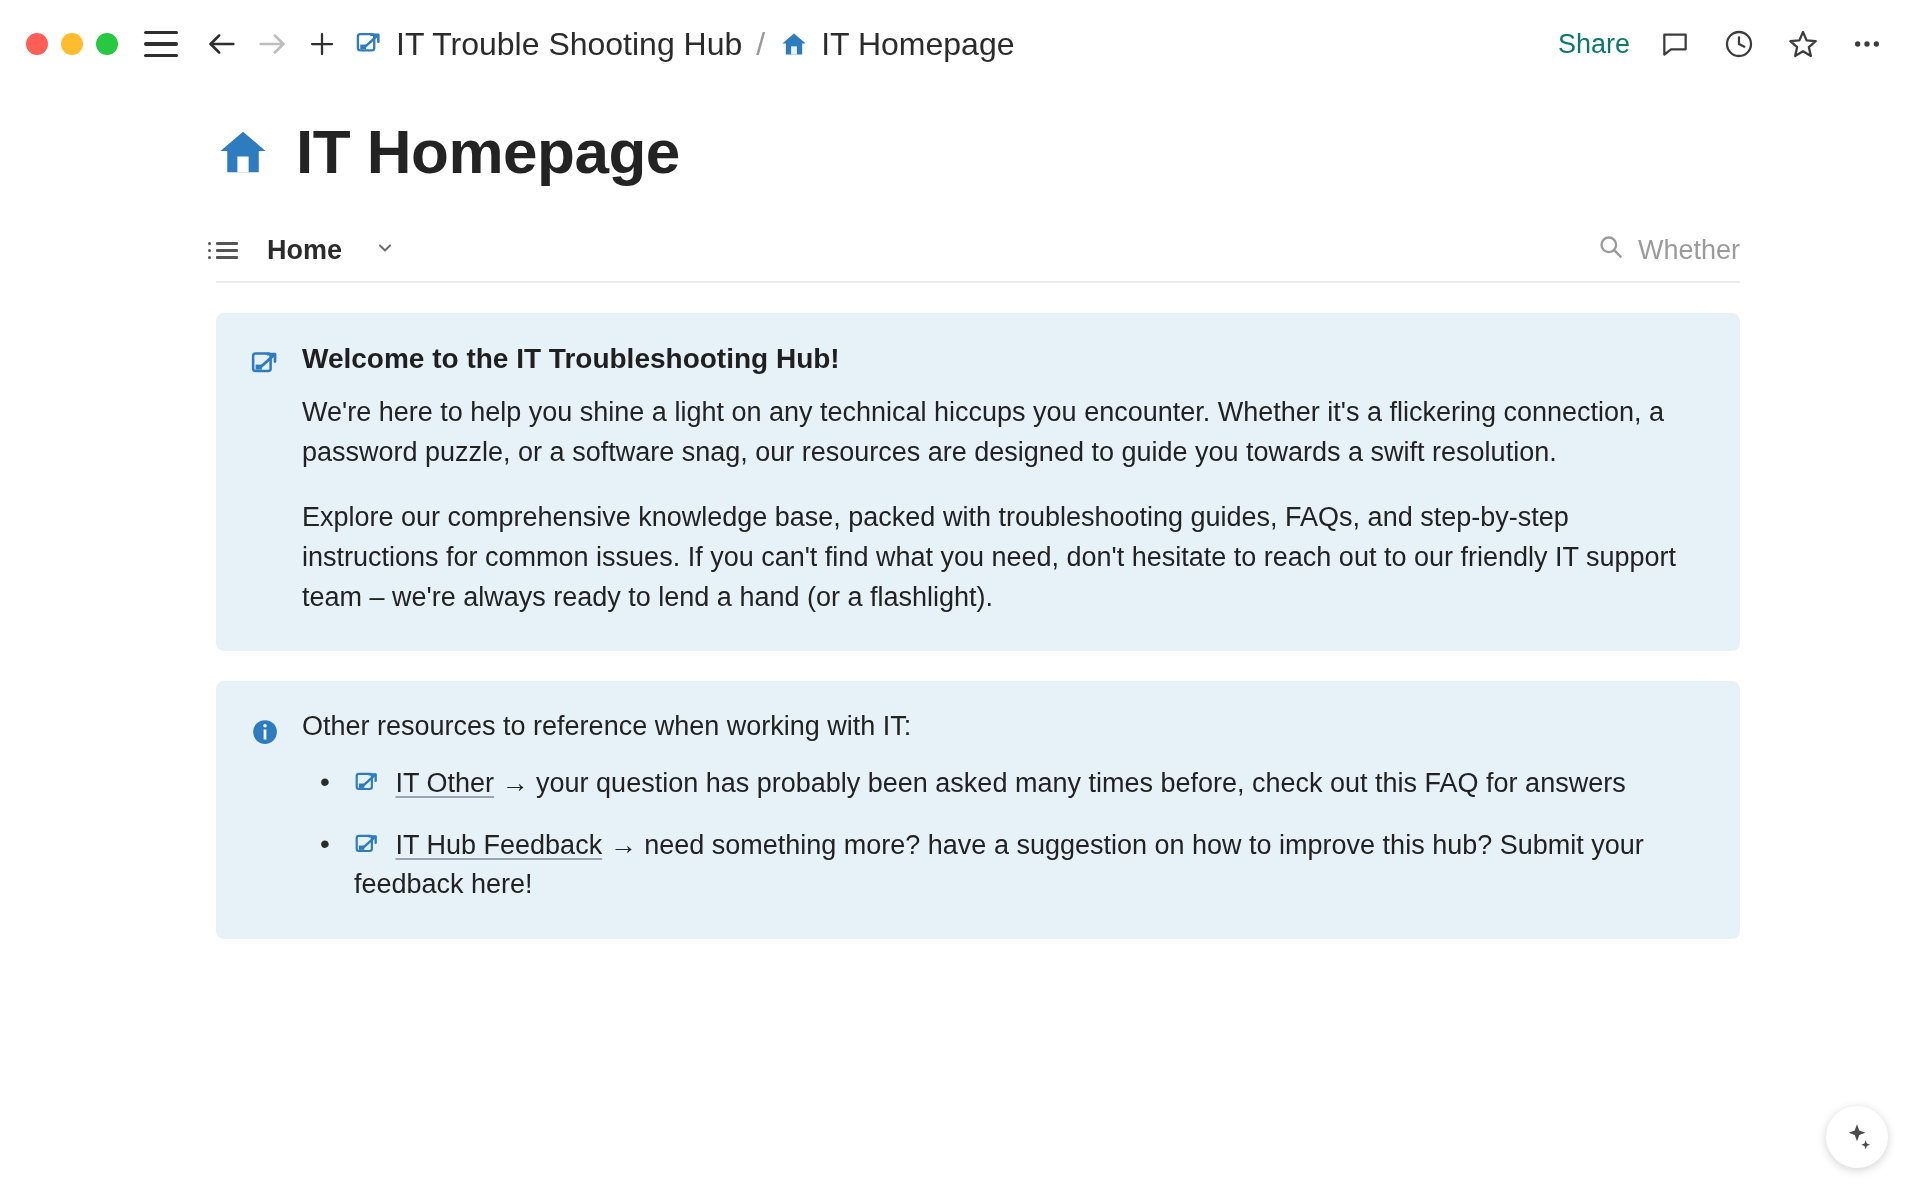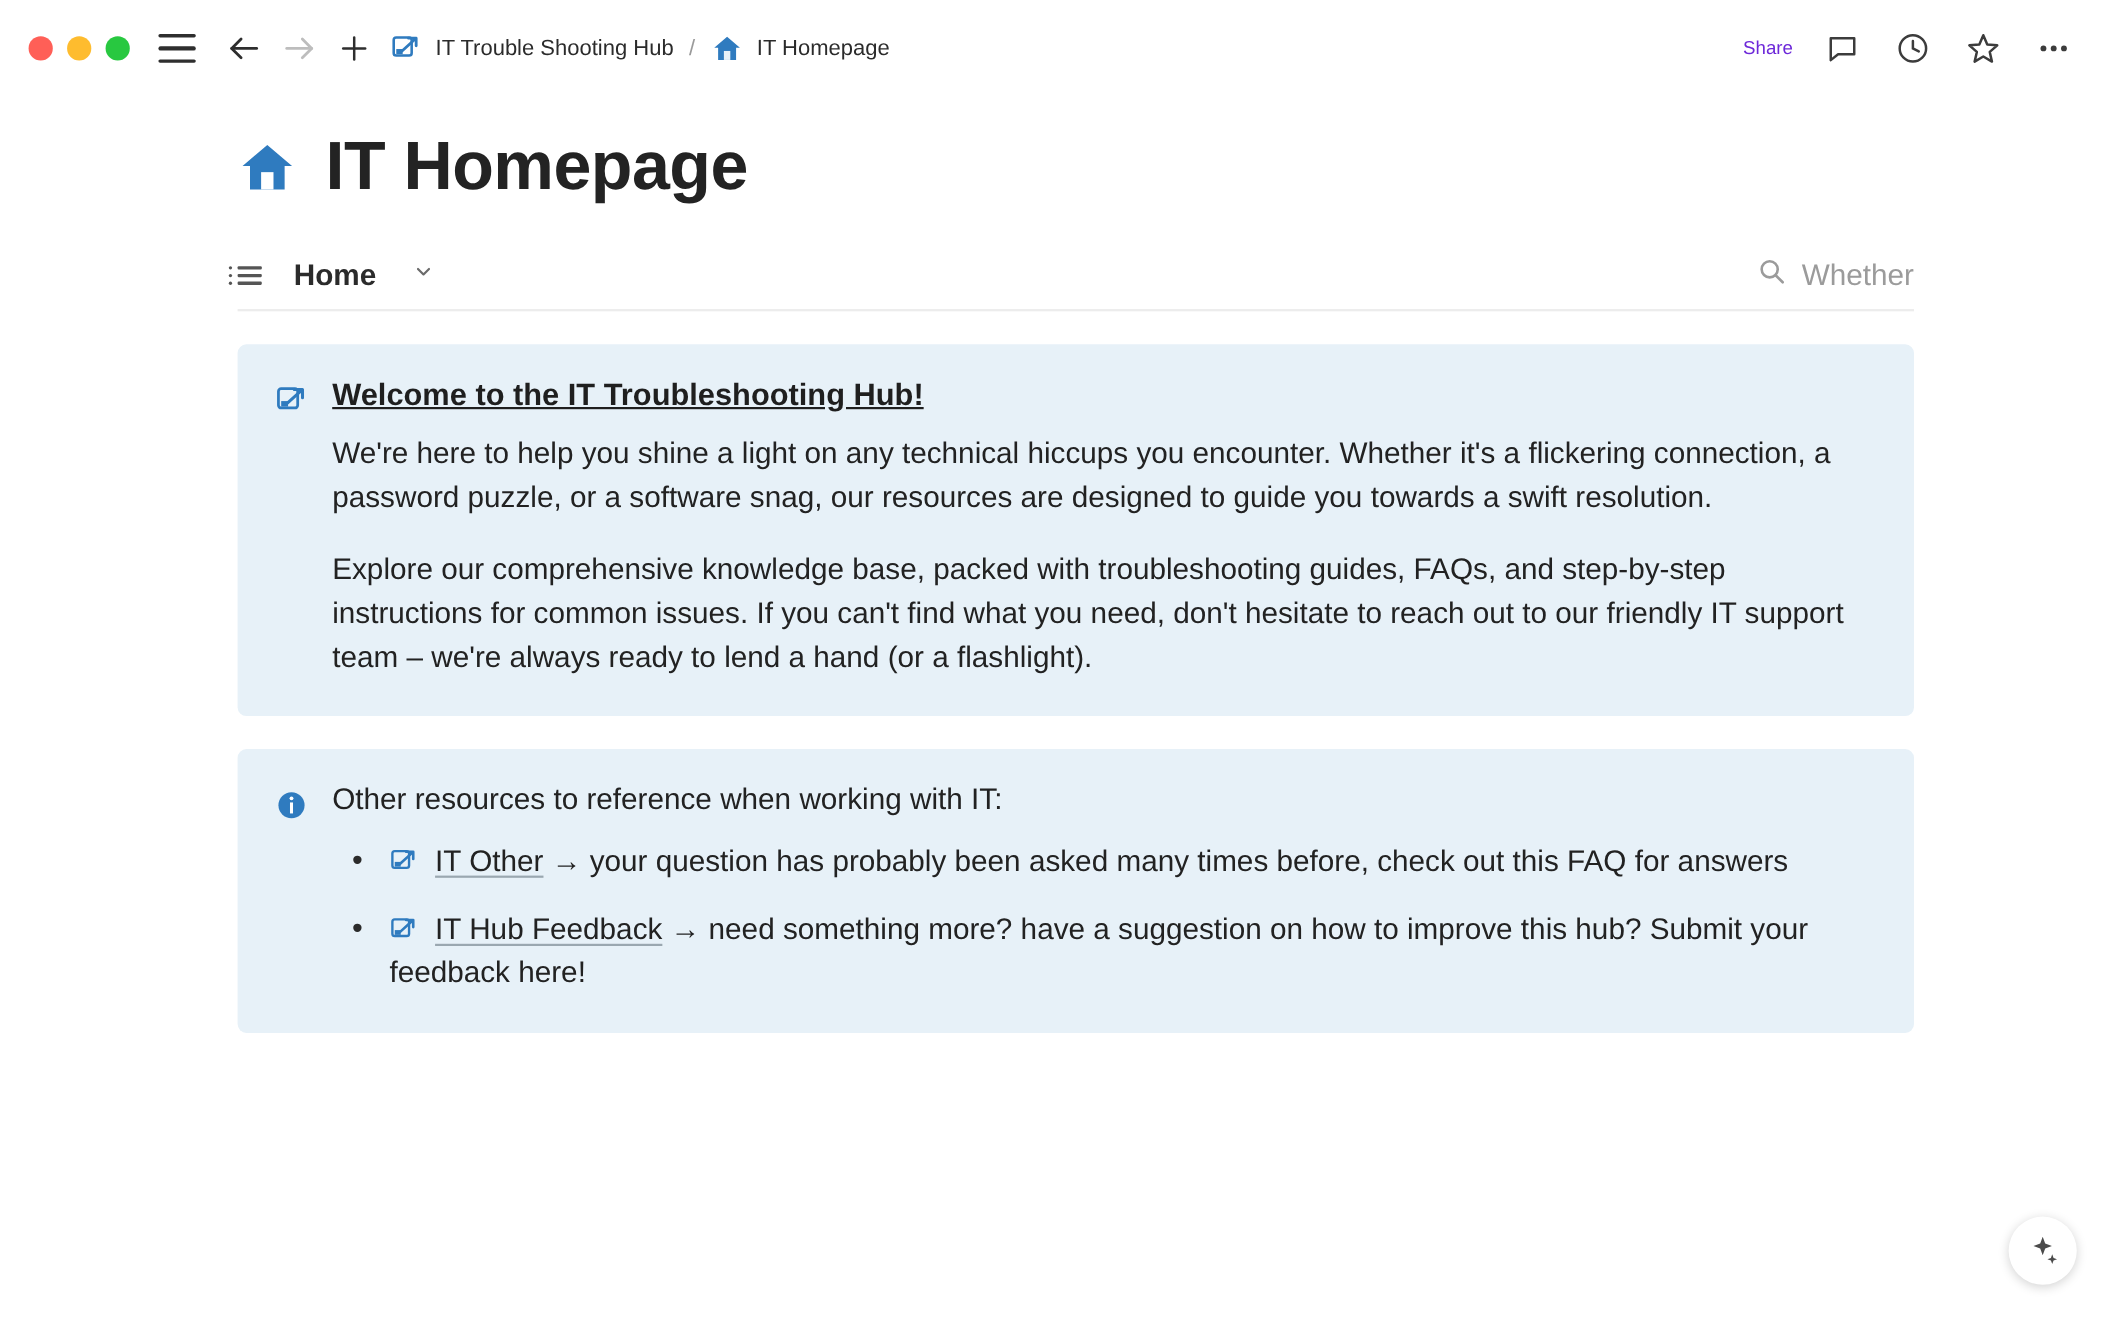--- a/index.html
+++ b/index.html
@@ -50,37 +50,37 @@
   .plus {
     width: 40px; height: 40px;
     display: flex; align-items: center; justify-content: center;
     font-size: 38px; line-height: 1; font-weight: 300;
     color: #2e2e2e;
     margin-right: 12px;
   }
 
   .breadcrumb {
     display: flex; align-items: center;
-    font-size: 20px;
+    font-size: 32px;
     color: #2b2b2b;
     gap: 10px;
   }
   .bc-item { display: flex; align-items: center; gap: 12px; }
   .bc-sep { color: #9a9a9a; padding: 0 4px; }
 
   .icon-box {
     width: 30px; height: 30px;
     display: inline-flex; align-items: center; justify-content: center;
   }
 
   .titlebar-right {
     margin-left: auto;
     display: flex; align-items: center; gap: 26px;
   }
-  .share-label { font-size: 17px; color: #6d28d9; margin-left: 17px; }
+  .share-label { font-size: 27px; color: #0f766e; margin-left: 17px; }
   .tb-icon {
     width: 38px; height: 38px;
     display: flex; align-items: center; justify-content: center;
     color: #3c3c3c;
   }
 
   
   .page {
     padding: 0 0 0 0;
   }
@@ -137,21 +137,20 @@
     margin-top: 30px;
     padding: 30px 34px 34px 34px;
     display: flex;
     gap: 22px;
   }
   .callout-icon { flex: 0 0 auto; padding-top: 6px; }
   .callout-body { flex: 1 1 auto; }
   .callout-title {
     font-size: 28px; font-weight: bold; color: #1f1f1f;
     margin-bottom: 18px;
-    text-decoration: underline;
   }
   .callout-p {
     font-size: 27px; line-height: 1.47;
     color: #222222;
     margin: 0 0 26px 0;
   }
   .callout-p:last-child { margin-bottom: 0; }
 
   .res-intro { font-size: 27px; color: #222; margin-bottom: 10px; }
   .res-list { list-style: none; margin: 0; padding: 0; }

